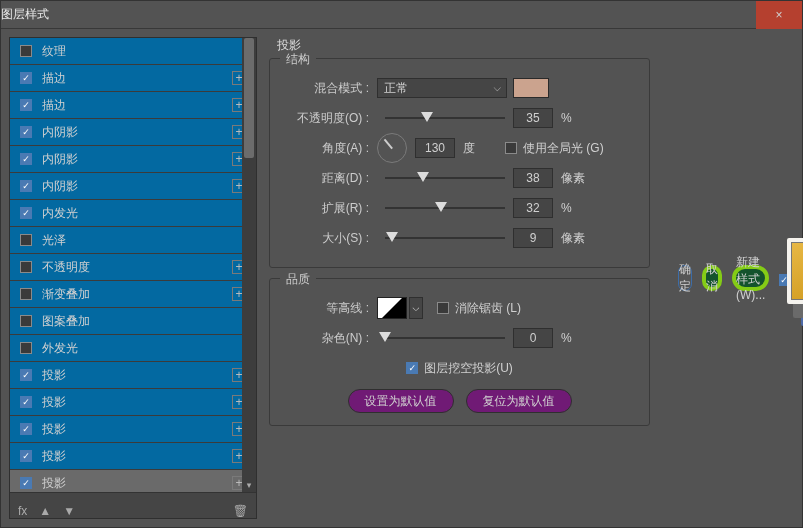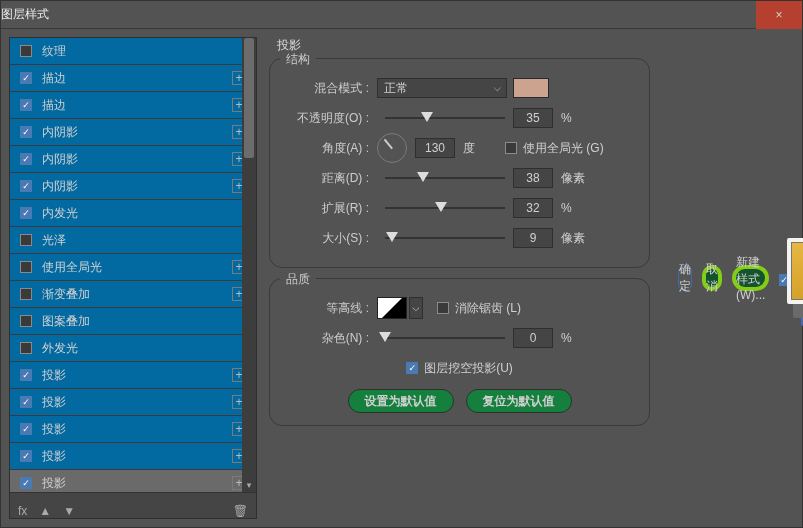--- a/index.html
+++ b/index.html
@@ -19,41 +19,41 @@
 .effect-row .plus{position:absolute;right:10px;width:14px;height:14px;border:1px solid #7a7a7a;display:flex;align-items:center;justify-content:center;color:#bbb;font-size:12px;line-height:1;}
 .effect-row .plus::before{content:"+";}
 .left-footer{height:26px;border-top:1px solid #333;display:flex;align-items:flex-end;padding:0 8px;gap:12px;}
 .left-footer .ic{color:#aaa;font-size:12px;}
 .left-footer .spacer{flex:1;}
 .scrollbar{position:absolute;right:0;top:0;width:14px;height:100%;background:#3d3d3d;}
 .scrollbar .thumb{position:absolute;left:2px;right:2px;top:0;height:120px;background:#6c6c6c;border-radius:2px;}
 .scrollbar .arrow{position:absolute;left:0;right:0;height:14px;display:flex;align-items:center;justify-content:center;color:#aaa;font-size:9px;}
 .mid-col{flex:1;padding:8px 12px;}
 .mid-head{font-size:12px;color:#ddd;margin:0 0 4px 8px;}
-.fieldset{border:1px solid #3a3a3a;border-radius:13px;padding:16px 12px 12px;margin-bottom:10px;position:relative;}
+.fieldset{border:1px solid #3a3a3a;border-radius:3px;padding:16px 12px 12px;margin-bottom:10px;position:relative;}
 .legend{position:absolute;top:-8px;left:10px;background:#535353;padding:0 6px;color:#ccc;}
 .row{display:flex;align-items:center;height:26px;margin-bottom:4px;}
 .row .lbl{width:95px;text-align:right;padding-right:8px;color:#ccc;}
 .select{width:130px;height:20px;background:#454545;border:1px solid #2f2f2f;display:flex;align-items:center;padding:0 6px;position:relative;}
 .select::after{content:"⌵";position:absolute;right:5px;color:#aaa;font-size:10px;}
 .swatch{width:36px;height:20px;background:#cba38e;border:1px solid #2a2a2a;margin-left:6px;}
 .slider{width:120px;height:16px;position:relative;margin:0 8px;}
 .slider .track{position:absolute;top:7px;left:0;right:0;height:2px;background:#333;}
 .slider .knob{position:absolute;top:2px;width:0;height:0;border-left:6px solid transparent;border-right:6px solid transparent;border-top:10px solid #ddd;transform:translateX(-6px);}
 .num{width:40px;height:20px;background:#454545;border:1px solid #2f2f2f;text-align:center;line-height:18px;}
 .unit{margin-left:8px;width:30px;}
 .angle-dial{width:30px;height:30px;border:1px solid #7a7a7a;border-radius:50%;position:relative;margin-right:8px;}
 .angle-dial .hand{position:absolute;left:50%;top:50%;width:12px;height:1.5px;background:#ccc;transform-origin:left center;}
 .cb2{width:12px;height:12px;border:1px solid #8a8a8a;background:#3a3a3a;margin-right:6px;display:inline-flex;align-items:center;justify-content:center;}
 .cb2.on{background:#4a7ab3;border-color:#4a7ab3;}
 .cb2.on::after{content:"✓";color:#fff;font-size:9px;}
 .contour{width:30px;height:22px;background:linear-gradient(135deg,#fff 0 49%,#000 51% 100%);border:1px solid #222;margin-right:2px;}
 .dd-arrow{width:14px;height:22px;background:#454545;border:1px solid #2f2f2f;display:flex;align-items:center;justify-content:center;font-size:9px;}
 .btn-row{display:flex;justify-content:center;gap:12px;margin-top:8px;}
-.btn{height:24px;padding:0 16px;border:1px solid #2f2f2f;background:#15803d;border-radius:12px;display:flex;align-items:center;color:#ddd;font-weight:bold;}
+.btn{height:24px;padding:0 16px;border:1px solid #2f2f2f;background:#701a75;border-radius:12px;display:flex;align-items:center;color:#ddd;}
 .right-col{width:140px;padding:12px 16px;display:flex;flex-direction:row;align-items:center;gap:10px;}
 .rbtn{width:120px;height:26px;border:4px solid #84cc16;background:#14532d;border-radius:13px;display:flex;align-items:center;justify-content:center;}
 .rbtn.primary{border:1.5px solid #3d6da8;background:#555;}
 .prev-row{display:flex;align-items:center;gap:6px;margin-top:4px;}
 .preview{width:120px;height:130px;background:#3f3f3f;border:1px solid #2a2a2a;position:relative;margin-top:6px;}
 .pv-stack{position:absolute;left:50%;top:50%;transform:translate(-50%,-50%);}
 .pv-l{position:absolute;border-radius:2px;}
 .pv3{width:74px;height:74px;background:#4d6aa8;left:8px;top:8px;}
 .pv2{width:74px;height:74px;background:#6a6a6a;left:0;top:0;}
 .pv1{width:66px;height:66px;background:linear-gradient(160deg,#e8b845,#cf9a1e);border:4px solid #f5f3ee;left:-6px;top:-6px;box-shadow:0 0 0 1px #777 inset;}
@@ -103,21 +103,21 @@
           <div class="effect-row">
             <span class="cb on"></span>
             <span>内发光</span>
           </div>
           <div class="effect-row">
             <span class="cb"></span>
             <span>光泽</span>
           </div>
           <div class="effect-row">
             <span class="cb"></span>
-            <span>使用全局光</span>
+            <span>不透明度</span>
             <span class="plus"></span>
           </div>
           <div class="effect-row">
             <span class="cb"></span>
             <span>渐变叠加</span>
             <span class="plus"></span>
           </div>
           <div class="effect-row">
             <span class="cb"></span>
             <span>图案叠加</span>

